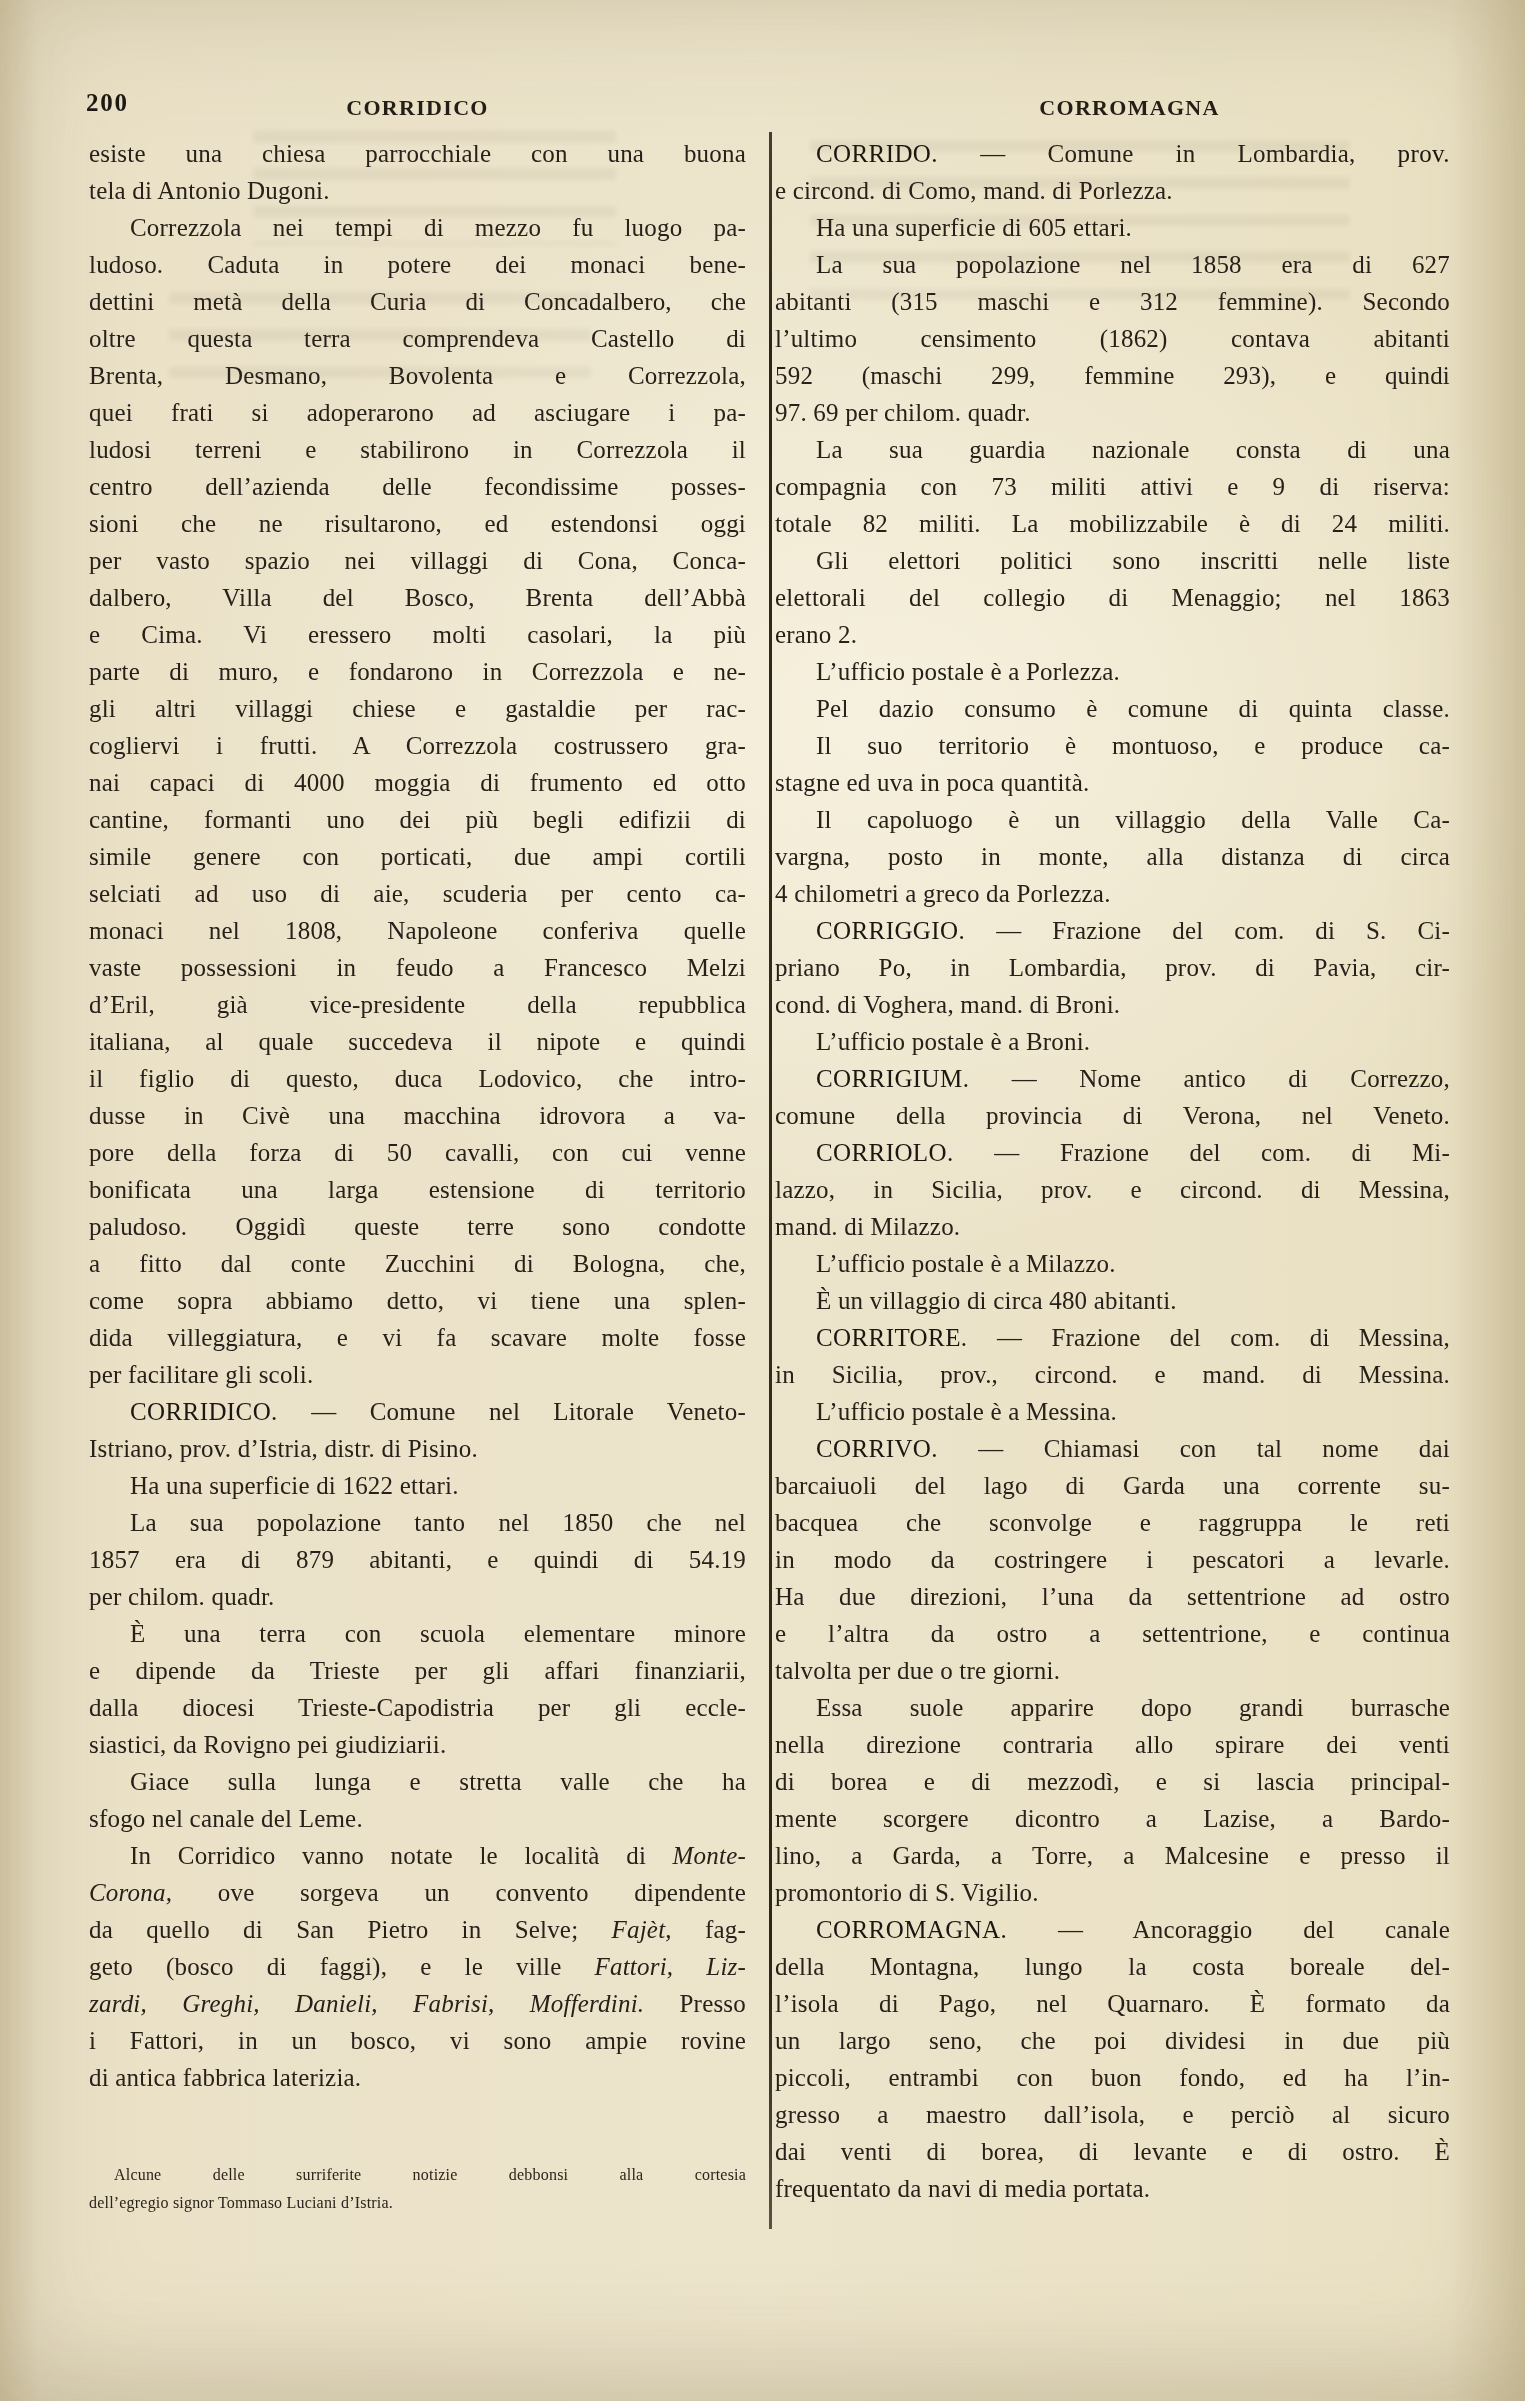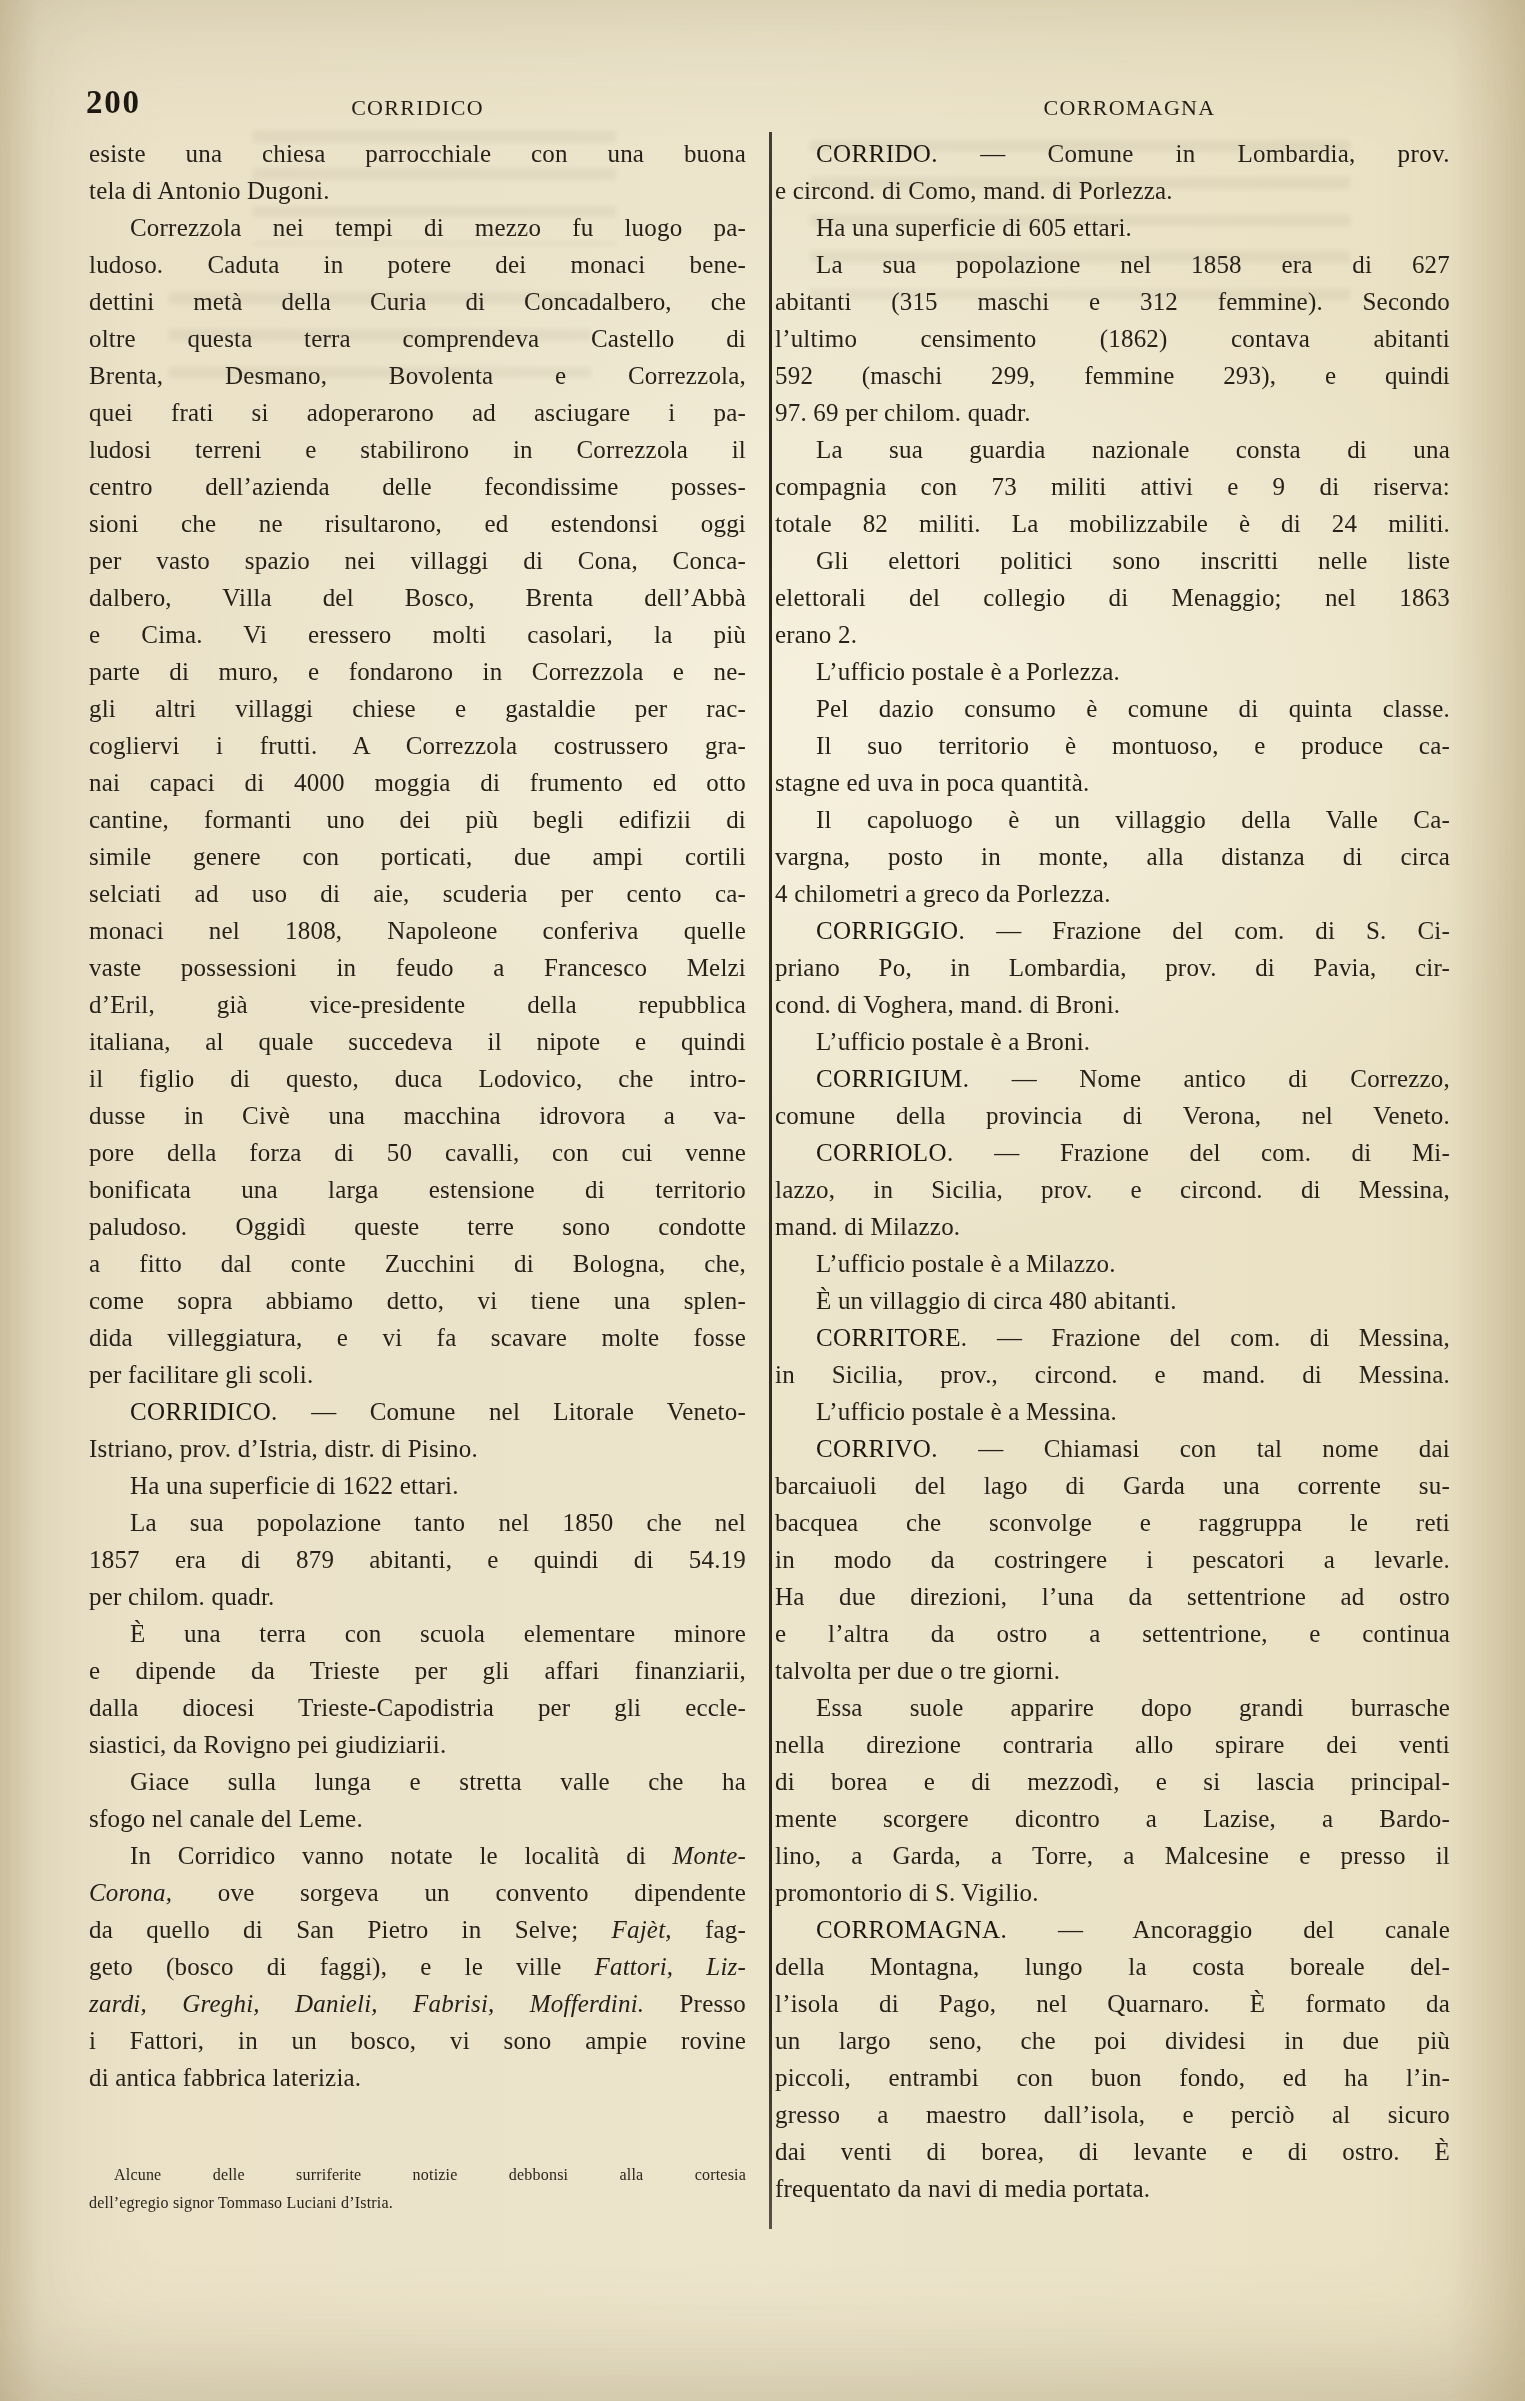--- a/index.html
+++ b/index.html
@@ -26,26 +26,26 @@
     opacity:0.085;
     filter:blur(2.1px);
     background:repeating-linear-gradient(180deg,
       rgba(0,0,0,0) 0 13.5px,
       rgba(96,84,58,0.75) 13.5px 25px,
       rgba(0,0,0,0) 25px 37px);
     pointer-events:none;
   }
   .pagenum{
     position:absolute;left:86px;top:84px;
-    font-weight:bold;font-size:33px;line-height:37px;
+    font-weight:bold;font-size:25px;line-height:37px;
     color:#1d1812;letter-spacing:1.7px;
   }
   .rh{
     position:absolute;top:94px;height:27px;
-    font-weight:normal;font-size:22px;line-height:27px;
+    font-weight:bold;font-size:22px;line-height:27px;
     letter-spacing:1.3px;color:#241e16;text-align:center;
   }
   .rh.left{left:89px;width:657px;}
   .rh.right{left:792px;width:675px;}
   .divider{
     position:absolute;left:769px;top:132px;width:2.5px;height:2097px;
     background:linear-gradient(180deg,
       rgba(40,34,24,0.85) 0,
       #2b251b 10%,
       #332c20 55%,

